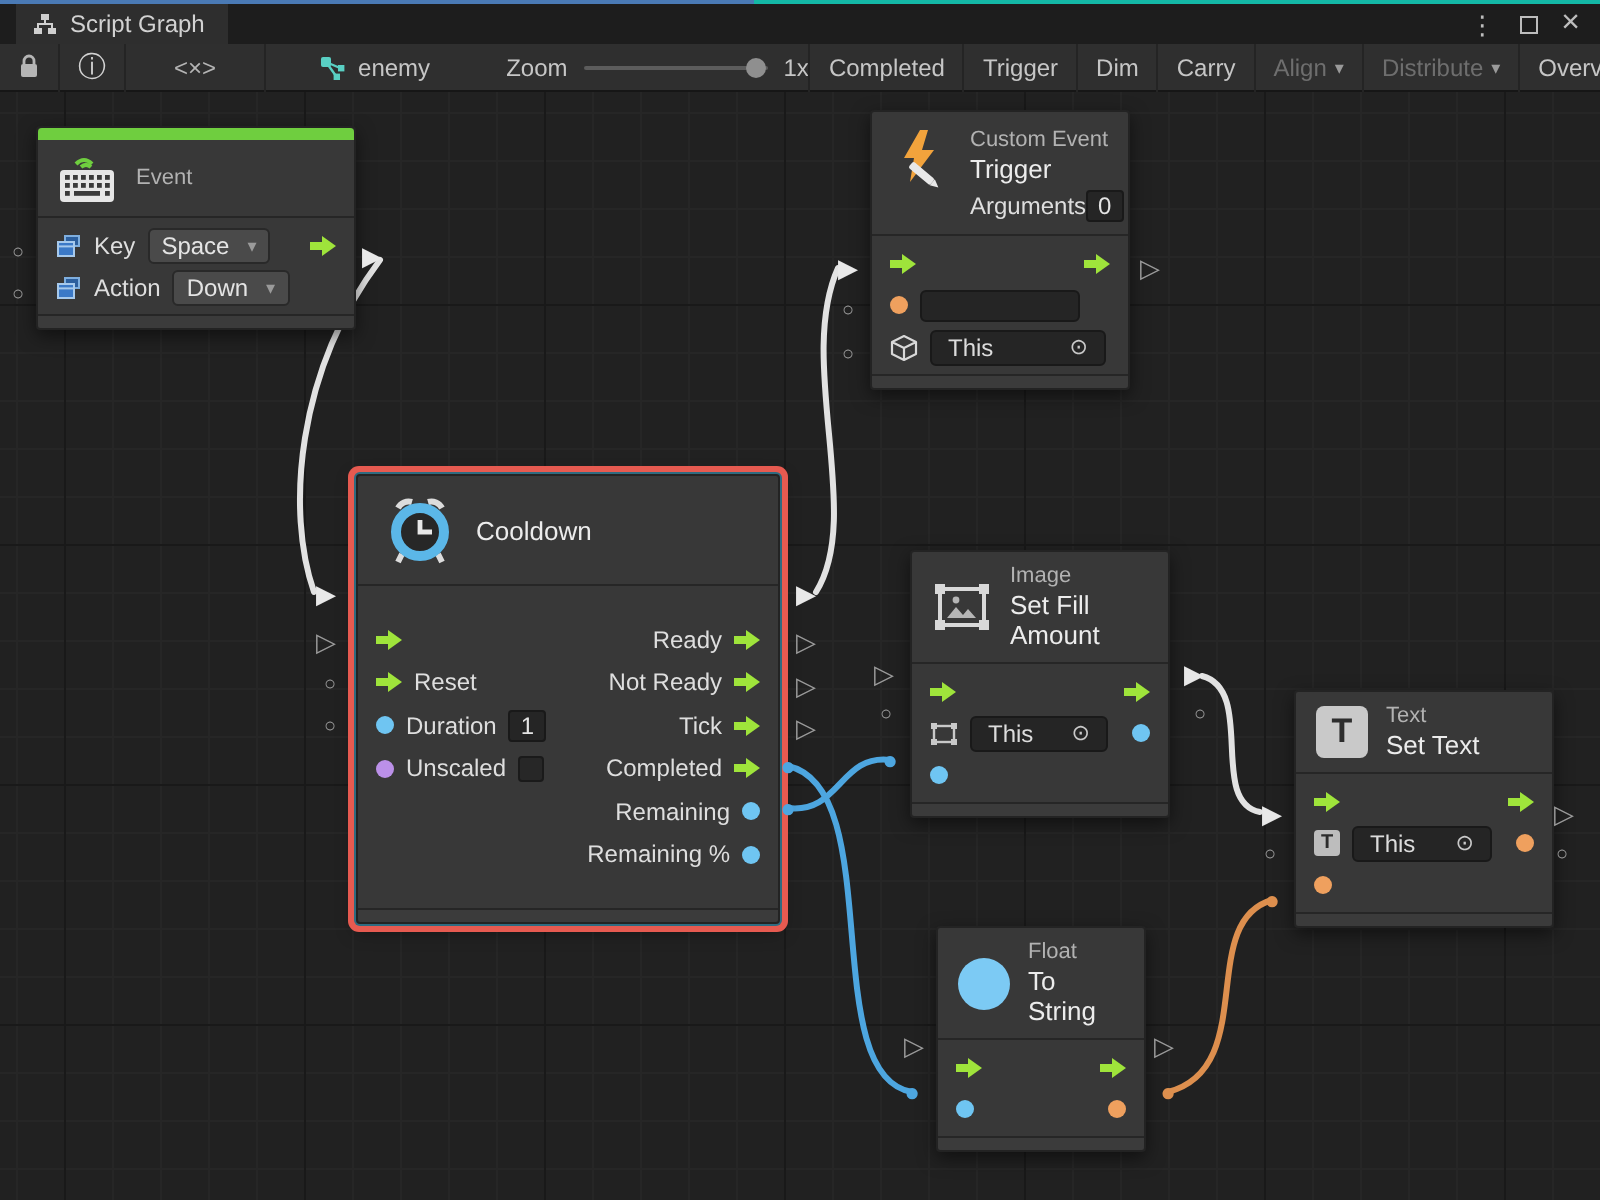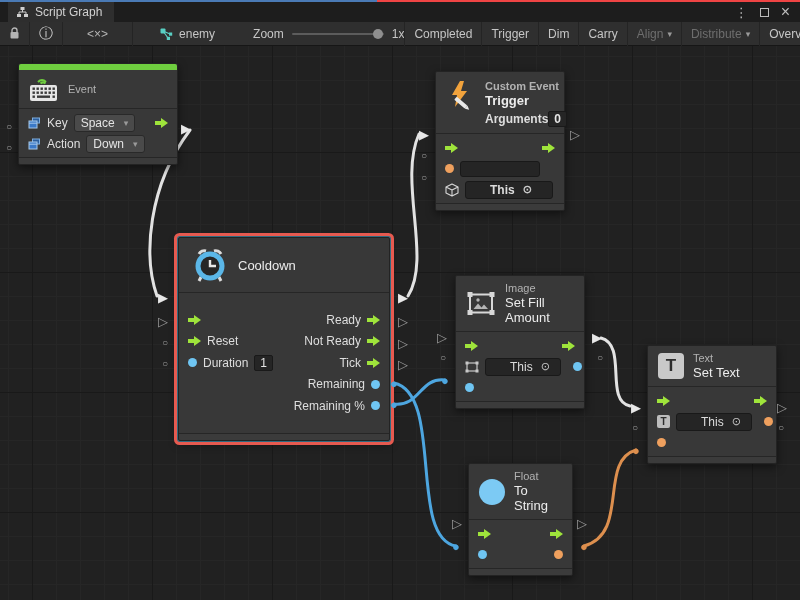--- a/index.html
+++ b/index.html
@@ -1,18 +1,18 @@
 <!DOCTYPE html>
 <html><head>
 <meta charset="utf-8">
 <style>
   * { margin:0; padding:0; box-sizing:border-box; }
   html,body { width:800px; height:600px; overflow:hidden; background:#1d1d1d;
               font-family:"Liberation Sans", sans-serif; -webkit-font-smoothing:antialiased; }
-  .window { position:relative; width:800px; height:600px; background:#ef4444; }
+  .window { position:relative; width:800px; height:600px; background:#14b8a6; }
 
   
   .topline { position:absolute; left:0; top:0; width:377px; height:2px; background:#4a7ab5; }
   .titlebar { position:absolute; left:0; top:2px; width:800px; height:20px; background:#1d1d1d;
               display:flex; align-items:center; }
   .tab { display:flex; align-items:center; gap:6px; height:20px; padding:0 12px 0 8px;
          margin-left:8px; background:#2e2e2e; color:#d2d2d2; font-size:12px; }
   .win-controls { margin-left:auto; display:flex; align-items:center; gap:12px; padding-right:10px;
                   color:#bdbdbd; font-size:13px; }
   .maxbox { display:inline-block; width:9px; height:9px; border:1.5px solid #bdbdbd; }
@@ -70,21 +70,21 @@
   .dot.blue { background:#6fc5f2; } .dot.orange { background:#efa05e; } .dot.purple { background:#bb90e8; }
 
   
   .dropdown { display:flex; align-items:center; gap:5px; background:#4a4a4a;
               border:1px solid #292929; border-radius:3px; padding:1px 6px; color:#e4e4e4; }
   .valbox { background:#252525; border:1px solid #191919; border-radius:2px; padding:0 5px;
             min-width:16px; text-align:center; color:#e4e4e4; }
   .checkbox { width:13px; height:13px; background:#272727; border:1px solid #1a1a1a; border-radius:2px; }
   .txtinput { width:80px; height:16px; background:#252525; border:1px solid #191919; border-radius:3px; }
   .this-field { display:flex; align-items:center; justify-content:space-between; gap:8px;
-                background:#252525; border:1px solid #191919; border-radius:3px; padding:1px 24px;
+                background:#252525; border:1px solid #191919; border-radius:3px; padding:1px 8px;
                 color:#dcdcdc; }
   .target-dot { color:#c9c9c9; font-size:11px; }
 
   
   .op { position:absolute; transform:translate(-50%,-50%); line-height:1; color:#9a9a9a; }
   .op.tri { font-size:13px; } .op.tri-filled { font-size:13px; color:#e8e8e8; }
   .op.circ { font-size:10px; }
   .op.dot-blue { font-size:13px; color:#4da6e0; }
   .op.dot-orange { font-size:13px; color:#dd8f4e; }
 
@@ -240,21 +240,21 @@
           <span>Action</span>
           <span class="dropdown">
             <span>Down</span>
             <span class="dd-arrow">▾</span>
           </span>
         </div>
       </div>
       <div class="node-footer"></div>
     </div>
 
-    <div class="node" style="left:435px; top:25px; width:130px;font-weight:bold;">
+    <div class="node" style="left:435px; top:9px; width:130px;">
       <div class="node-header" style="align-items:flex-start; padding-top:8px;">
         <svg class="ticon" width="30" height="32" viewBox="0 0 30 32">
           <path d="M14 1 L6 15 h5 L9 27 L21 11 h-6 L18 1 Z" fill="#f2a33c"></path>
           <g transform="rotate(40 14 22)">
             <rect x="8" y="20" width="14" height="4" rx="1" fill="#e8e8e8"></rect>
             <path d="M22 20 l4 2 l-4 2 Z" fill="#e8e8e8"></path>
           </g>
         </svg>
         <div class="hd-col">
           <span class="hd-cat">Custom Event</span>
@@ -312,20 +312,28 @@
           <span class="spacer"></span>
           <span>Not Ready</span>
           <span class="farrow"></span>
         </div>
         <div class="row" style="height:21.5px;">
           <span class="dot blue"></span>
           <span>Duration</span>
           <span class="valbox">1</span>
           <span class="spacer"></span>
           <span>Tick</span>
+          <span class="farrow"></span>
+        </div>
+        <div class="row" style="height:21.5px;">
+          <span class="dot purple"></span>
+          <span>Unscaled</span>
+          <span class="checkbox"></span>
+          <span class="spacer"></span>
+          <span>Completed</span>
           <span class="farrow"></span>
         </div>
         <div class="row" style="height:21.5px;">
           <span class="spacer"></span>
           <span>Remaining</span>
           <span class="dot blue"></span>
         </div>
         <div class="row" style="height:21.5px;">
           <span class="spacer"></span>
           <span>Remaining %</span>

